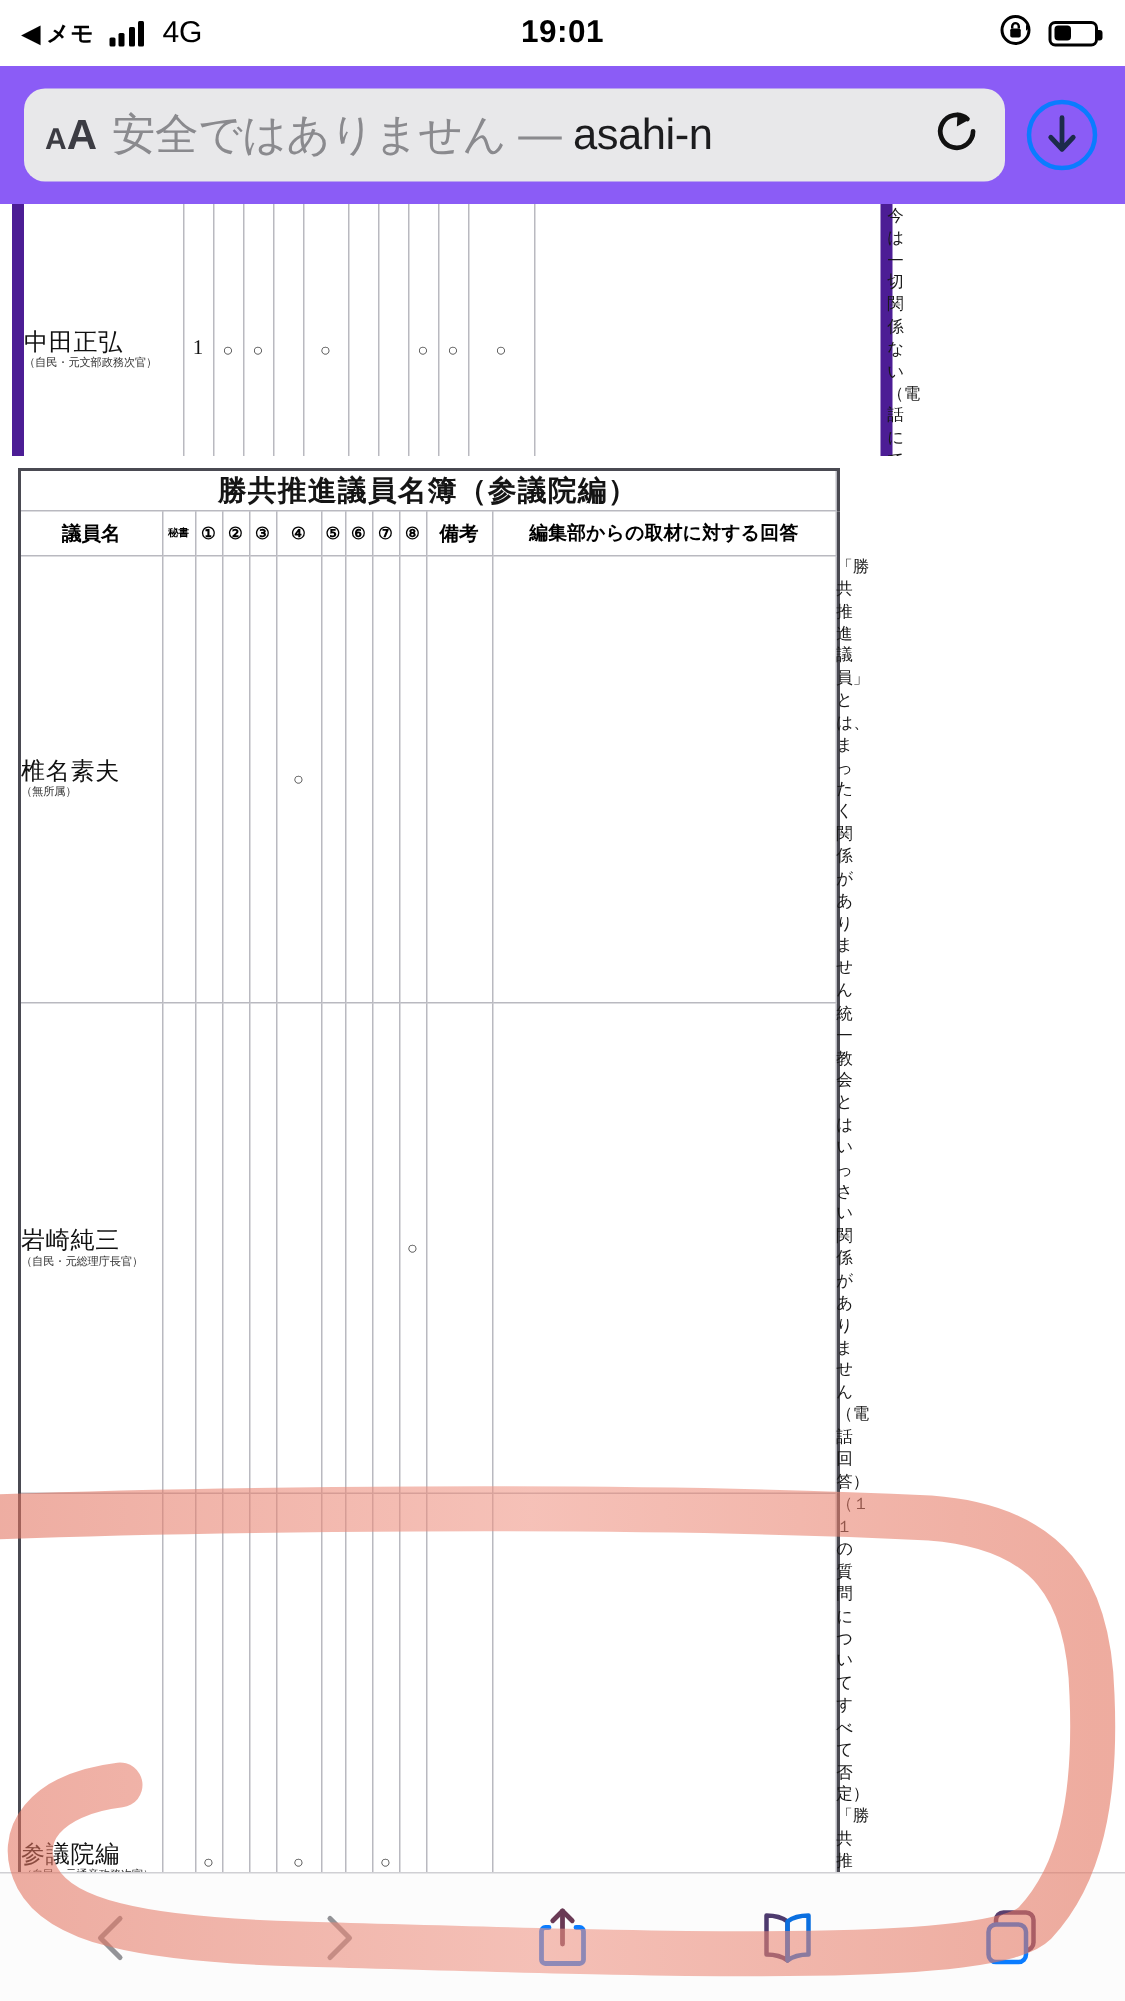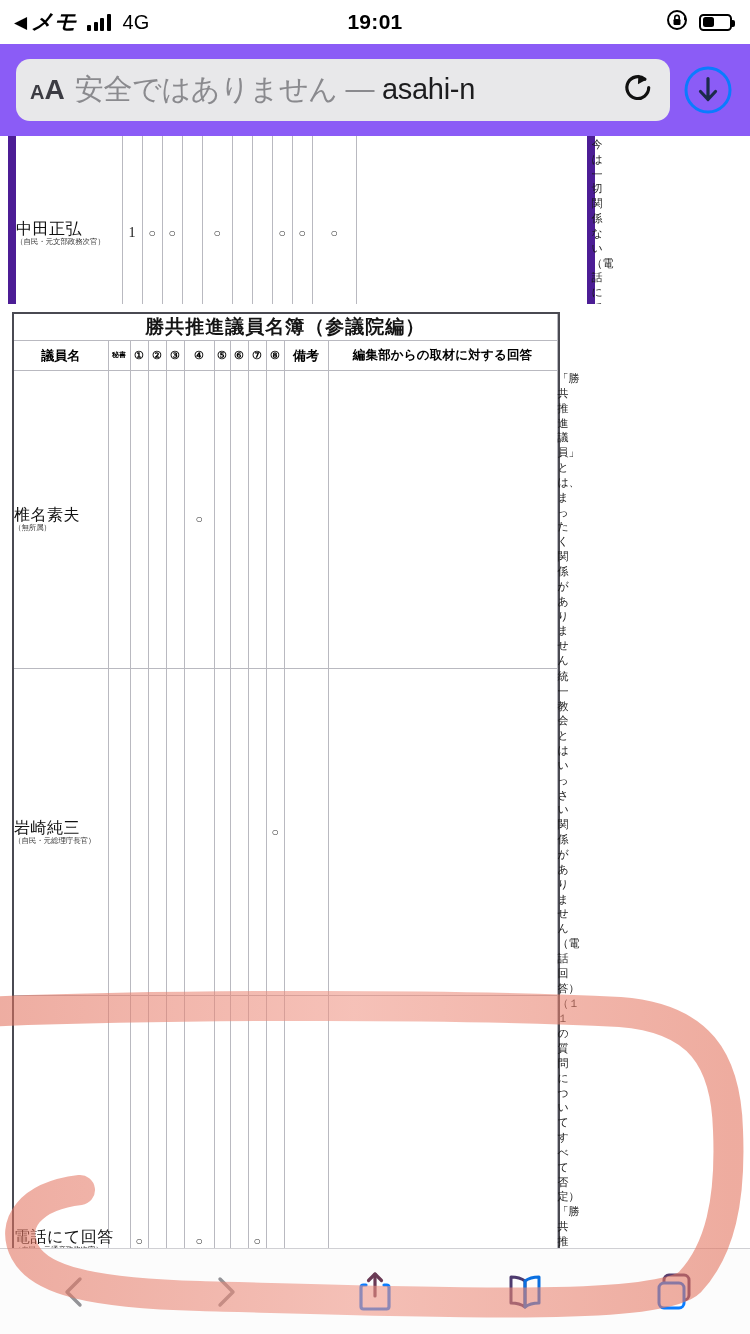--- a/index.html
+++ b/index.html
@@ -15,21 +15,21 @@
   .statusbar{
     height:44px; width:750px;
     background:#ffffff;
     display:flex; align-items:center;
     padding:0 18px 0 14px;
     font-family:"Liberation Sans", sans-serif;
     position:relative;
   }
   .sb-left{ display:flex; align-items:center; gap:4px; }
   .sb-back{ font-size:17px; line-height:1; color:#000; }
-  .sb-app{ font-size:22px; font-weight:600; color:#000; letter-spacing:.5px;font-style:italic;}
+  .sb-app{ font-size:15px; font-weight:600; color:#000; letter-spacing:.5px;}
   .sb-bars{ display:flex; align-items:flex-end; gap:2.5px; margin-left:6px; height:17px;}
   .sb-bars i{ width:4px; background:#000; border-radius:1px; display:block;}
   .sb-bars i:nth-child(1){height:6px}
   .sb-bars i:nth-child(2){height:9px}
   .sb-bars i:nth-child(3){height:13px}
   .sb-bars i:nth-child(4){height:17px}
   .sb-net{ font-size:20px; font-weight:500; margin-left:8px; color:#000;}
   .sb-time{
     position:absolute; left:0; right:0; text-align:center;
     font-size:21px; font-weight:700; color:#000; letter-spacing:.3px;
@@ -303,21 +303,21 @@
             <td class="mk"></td>
             <td class="mk"></td>
             <td class="mk"></td>
             <td class="mk">○</td>
             <td class="mk"></td>
             <td class="bik"></td>
             <td class="res">統一教会とはいっさい関係がありません（電話回答）</td>
           </tr>
           <tr style="height: 34px;">
             <td class="nm">
-              <div class="n">電話にて回答</div>
+              <div class="n">参議院編</div>
               <div class="p">（自民・元通産政務次官）</div>
             </td>
             <td class="num2"></td>
             <td class="mk">○</td>
             <td class="mk"></td>
             <td class="mk"></td>
             <td class="mk">○</td>
             <td class="mk"></td>
             <td class="mk"></td>
             <td class="mk">○</td>

